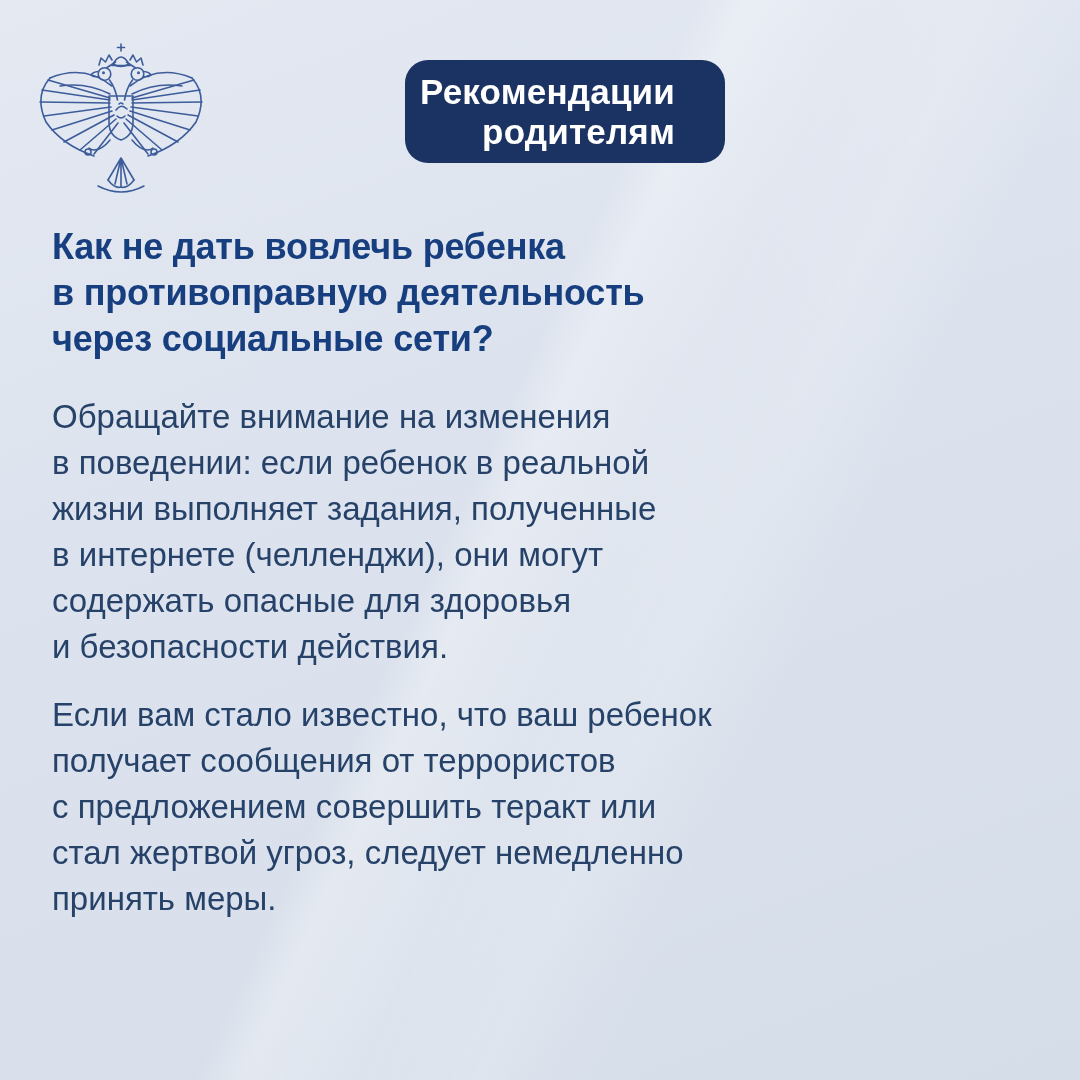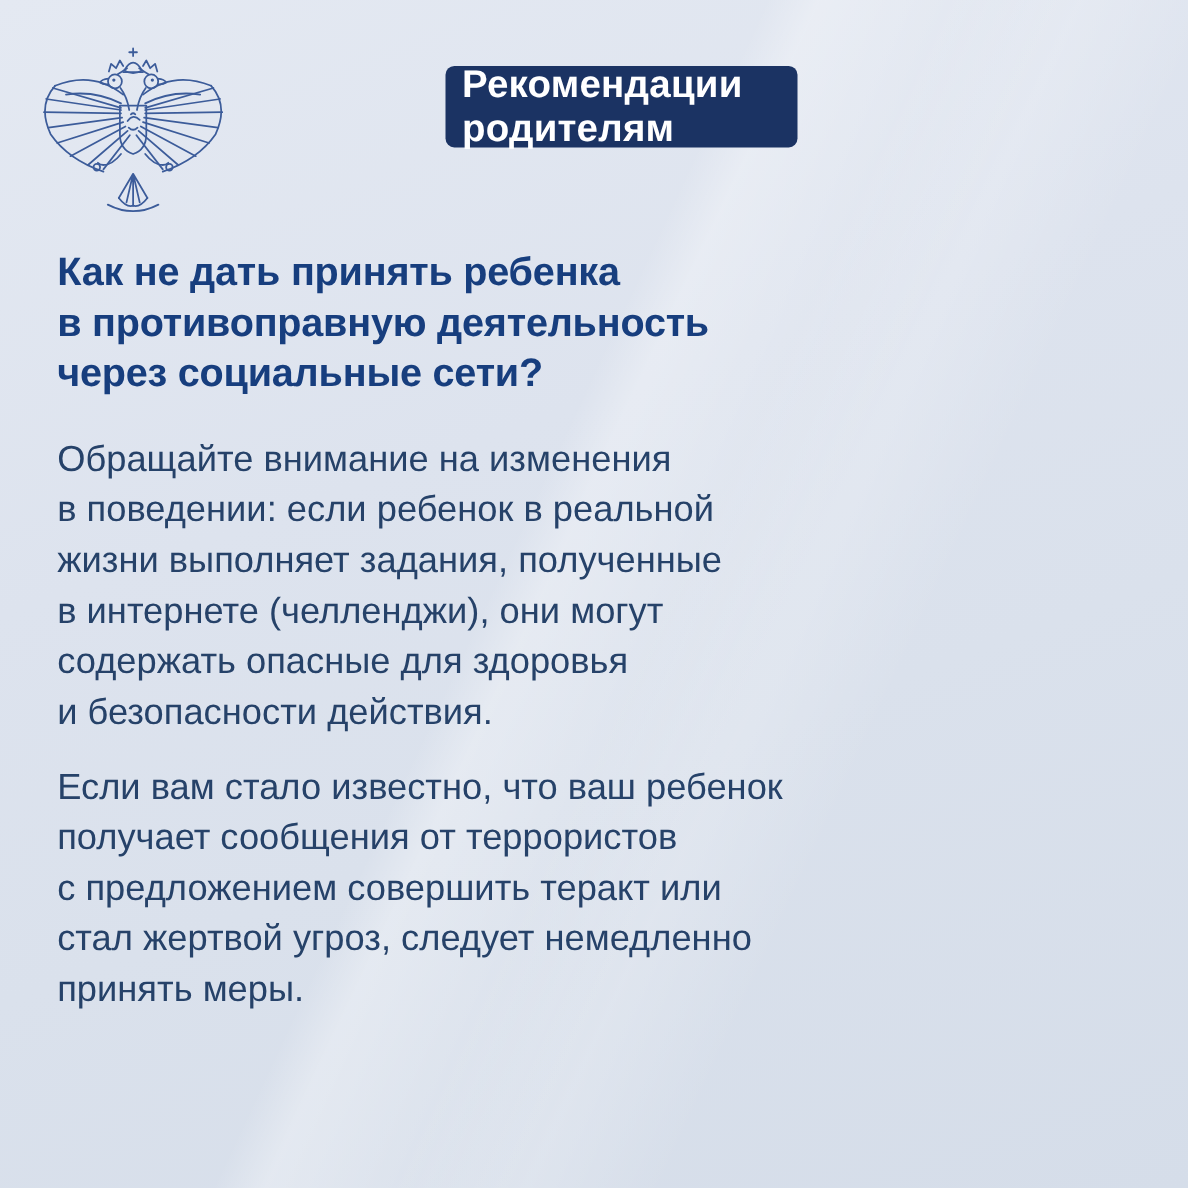--- a/index.html
+++ b/index.html
@@ -44,27 +44,28 @@
     letter-spacing: 0.4px;
     color: var(--ministry_text, #31517f);
     white-space: pre-line;
   }
 
   .badge {
     position: absolute;
     left: 405px;
     top: 60px;
     width: 320px;
-    height: 74px;
+    height: 103px;
     box-sizing: border-box;
     background: var(--badge_bg, #1b3363);
-    border-radius: 8px;
+    border-radius: 23px;
     display: flex;
     align-items: center;
     padding-left: 15px;
+    text-align: right;
   }
   .badge-label {
     font-size: 35px;
     font-weight: 700;
     line-height: 40px;
     letter-spacing: 0.2px;
     color: var(--badge_text, #ffffff);
     white-space: pre-line;
   }
 
@@ -152,21 +153,21 @@
       <path d="M62 148 Q85 160 108 148"></path>
     </svg>
   </div>
 
 
   <div class="badge">
     <span class="badge-label">Рекомендации
 родителям</span>
   </div>
 
-  <h1 class="heading">Как не дать принять ребенка
+  <h1 class="heading">Как не дать вовлечь ребенка
 в противоправную деятельность
 через социальные сети?</h1>
 
   <p class="para para-2">Если вам стало известно, что ваш ребенок
 получает сообщения от террористов
 с предложением совершить теракт или
 стал жертвой угроз, следует немедленно
 принять меры.</p>
 
   <p class="para para-1">Обращайте внимание на изменения

